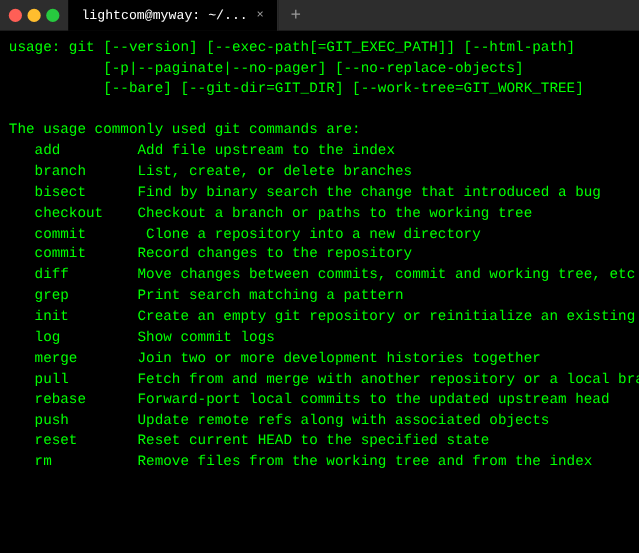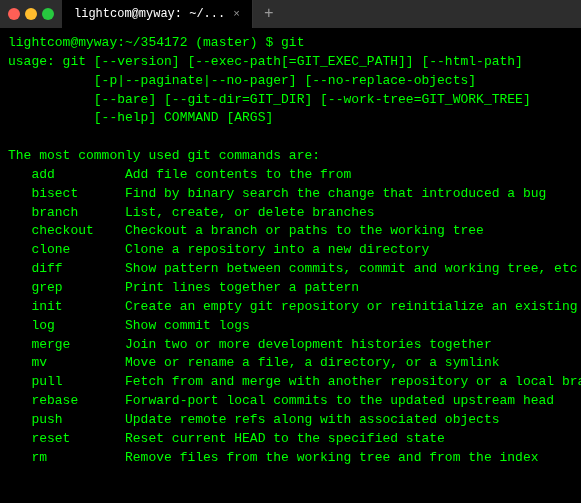--- a/index.html
+++ b/index.html
@@ -97,39 +97,37 @@
       <span>lightcom@myway: ~/...</span>
       <span class="tab-close">×</span>
     </div>
     <div class="tab-new">
       <span>+</span>
     </div>
   </div>
 </div>
 
 <div class="terminal">
-  <div class="line"><span>lightcom@myway:~/354172 (master) $ git</span></div>
   <div>
   <div class="line">usage: git [--version] [--exec-path[=GIT_EXEC_PATH]] [--html-path]</div>
       <div class="line">           [-p|--paginate|--no-pager] [--no-replace-objects]</div>
       <div class="line">           [--bare] [--git-dir=GIT_DIR] [--work-tree=GIT_WORK_TREE]</div>
-      <div class="line">           [--help] COMMAND [ARGS]</div>
       <div class="line">&nbsp;</div>
-      <div class="line">The most commonly used git commands are:</div>
-      <div class="line">   add         Add file contents to the from</div>
+      <div class="line">The usage commonly used git commands are:</div>
+      <div class="line">   add         Add file upstream to the index</div>
+      <div class="line">   branch      List, create, or delete branches</div>
       <div class="line">   bisect      Find by binary search the change that introduced a bug</div>
-      <div class="line">   branch      List, create, or delete branches</div>
       <div class="line">   checkout    Checkout a branch or paths to the working tree</div>
-      <div class="line">   clone       Clone a repository into a new directory</div>
-      <div class="line">   diff        Show pattern between commits, commit and working tree, etc</div>
-      <div class="line">   grep        Print lines together a pattern</div>
+      <div class="line">   commit       Clone a repository into a new directory</div>
+      <div class="line">   commit      Record changes to the repository</div>
+      <div class="line">   diff        Move changes between commits, commit and working tree, etc</div>
+      <div class="line">   grep        Print search matching a pattern</div>
       <div class="line">   init        Create an empty git repository or reinitialize an existing one</div>
       <div class="line">   log         Show commit logs</div>
       <div class="line">   merge       Join two or more development histories together</div>
-      <div class="line">   mv          Move or rename a file, a directory, or a symlink</div>
       <div class="line">   pull        Fetch from and merge with another repository or a local branch</div>
       <div class="line">   rebase      Forward-port local commits to the updated upstream head</div>
       <div class="line">   push        Update remote refs along with associated objects</div>
       <div class="line">   reset       Reset current HEAD to the specified state</div>
       <div class="line">   rm          Remove files from the working tree and from the index</div>
     </div>
 
 </div>
 
 </body></html>

